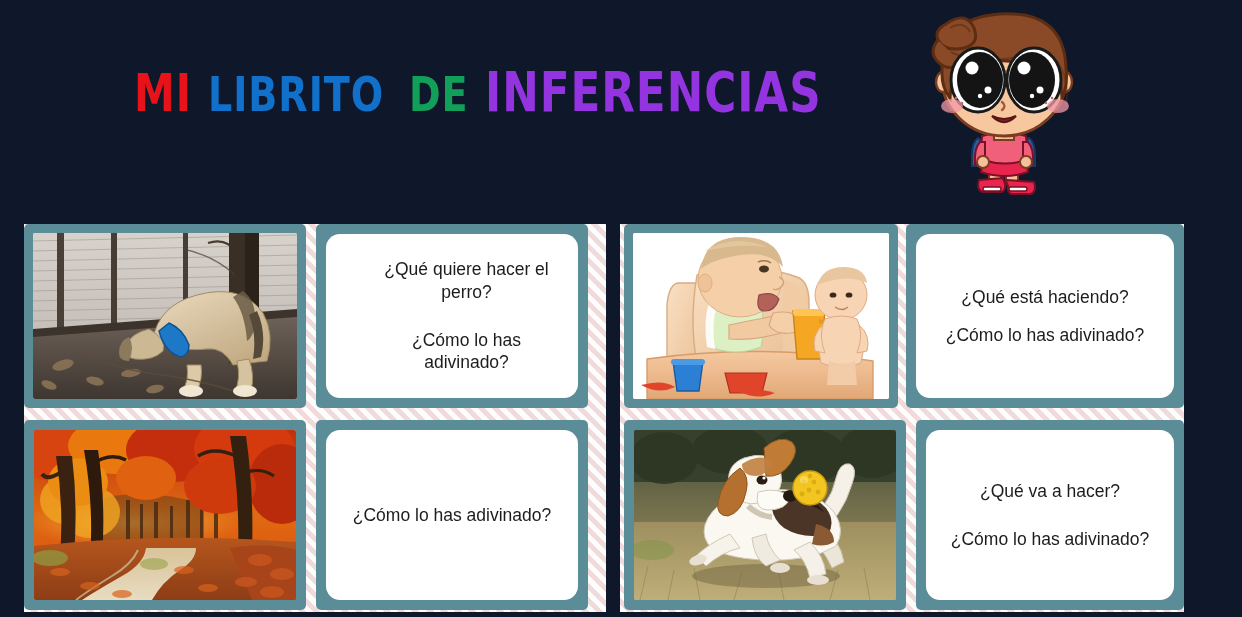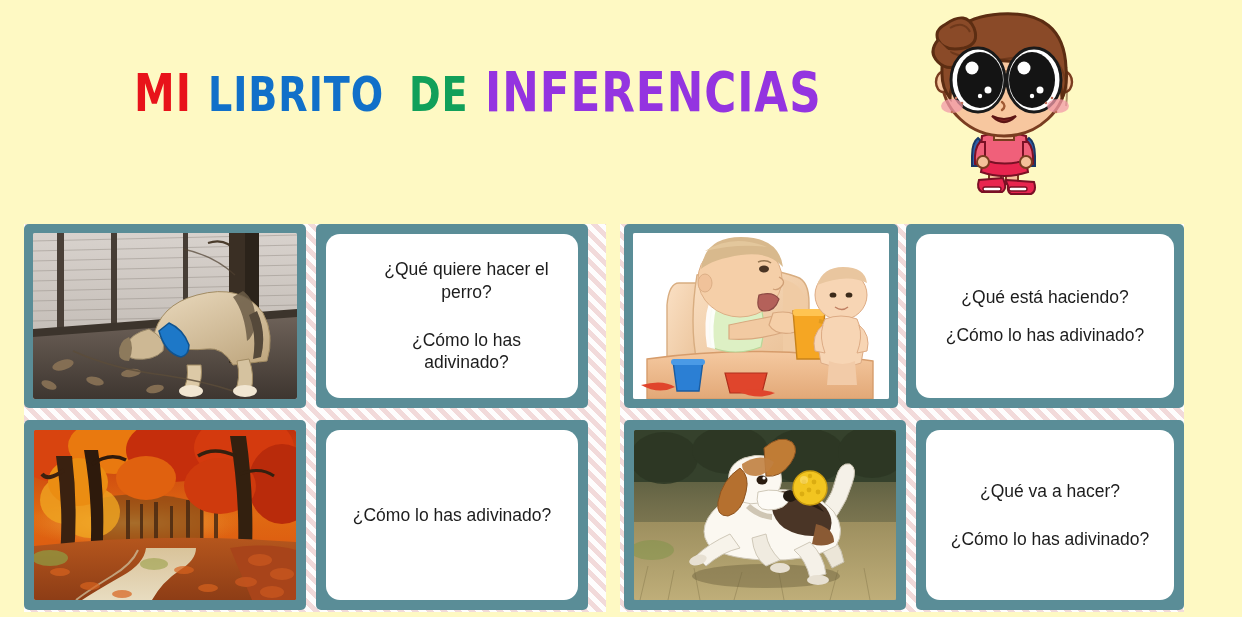--- a/index.html
+++ b/index.html
@@ -4,21 +4,21 @@
 <style>
   * { box-sizing: border-box; }
   html, body {
     margin: 0; padding: 0;
     width: 1242px; height: 617px;
     background: #ffffff;
     font-family: "Liberation Sans", sans-serif;
     overflow: hidden;
   }
 
-  #page { position: relative; width: 1242px; height: 617px; background:#fef9c3; }
+  #page { position: relative; width: 1242px; height: 617px; background:#0f172a; }
 
   
   #title {
     position: absolute;
     left: 134px; top: 72px;
     white-space: nowrap;
     font-family: "DejaVu Sans", sans-serif;
     font-weight: 700;
     font-size: 44px;
     letter-spacing: 1px;

